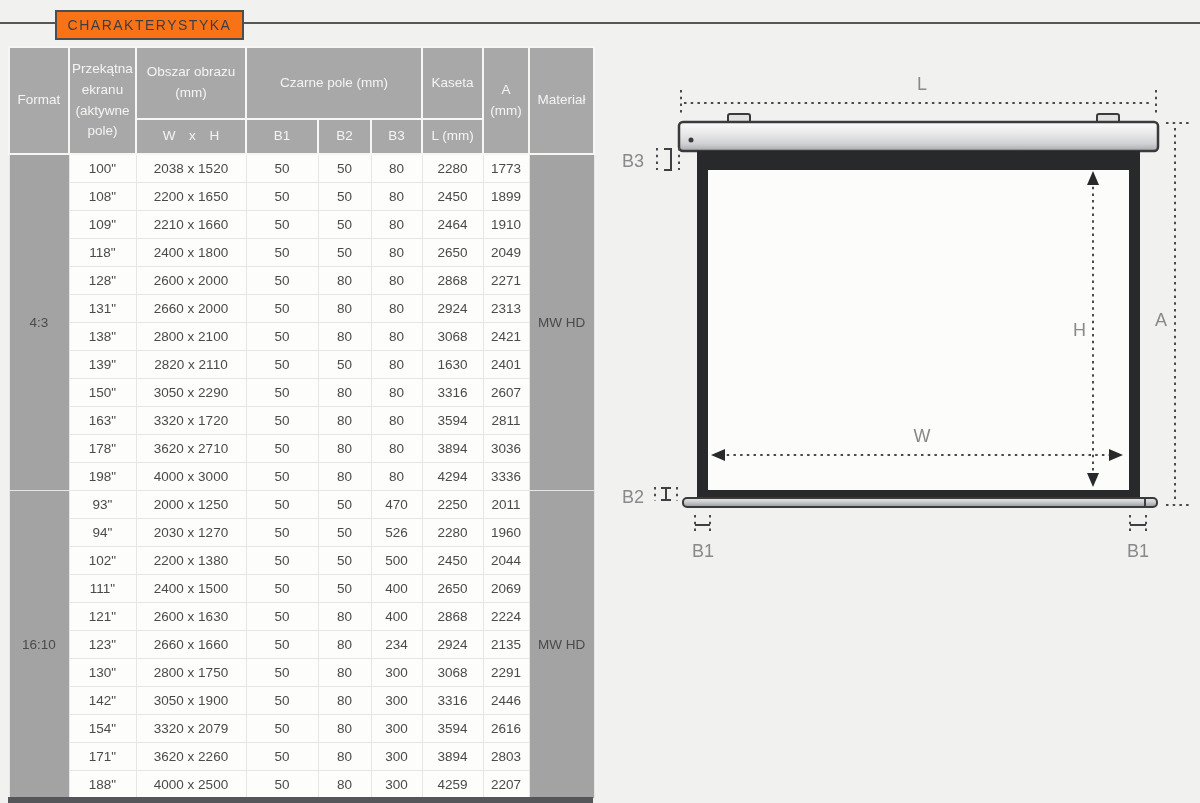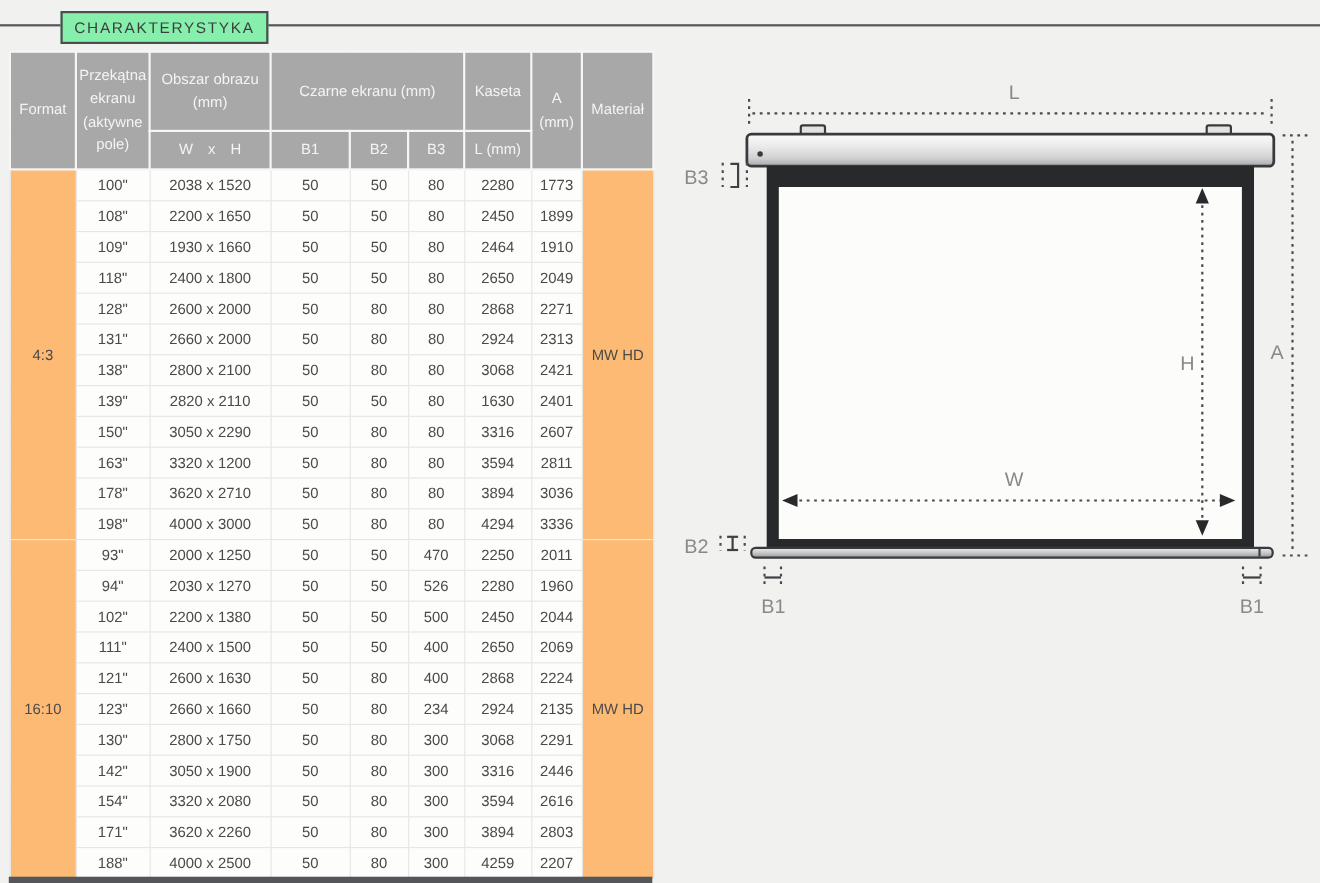--- a/index.html
+++ b/index.html
@@ -5,42 +5,42 @@
   html,body{margin:0;padding:0;}
   body{
     width:1200px;height:803px;position:relative;overflow:hidden;
     background:#f1f1ef;
     font-family:"Liberation Sans",sans-serif;
     -webkit-font-smoothing:antialiased;
   }
   .top-rule{position:absolute;left:0;top:22px;width:1200px;height:2px;background:#55565a;}
   .title-box{
     position:absolute;left:55px;top:10px;width:185px;height:26px;
-    border:2px solid #4c4d4f;background:#86efac;
+    border:2px solid #4c4d4f;background:#f97316;
     display:flex;align-items:center;justify-content:center;
     font-size:14px;letter-spacing:1.5px;color:#3e3e40;z-index:2;
   }
   table.spec{
     position:absolute;left:8px;top:46px;width:585px;
     border-collapse:collapse;table-layout:fixed;
   }
   table.spec thead th{
     background:#a8a8a8;color:#f4f4f3;font-weight:normal;
     border:2px solid #f6f6f5;font-size:13.5px;line-height:1.55;
     padding:1px 2px;text-align:center;vertical-align:middle;
   }
   table.spec thead tr.h1 th{height:68px;}
   table.spec thead tr.h2 th{height:31px;}
   th.wxh{word-spacing:10px;}
   table.spec tbody td{
     background:#fdfdfc;border:1px solid #e6e6e4;
     height:27px;padding:0 2px;text-align:center;vertical-align:middle;
     font-size:13.5px;color:#4a4a4a;
   }
-  table.spec tbody td.fmt, table.spec tbody td.mat{background:#fdba74;}
+  table.spec tbody td.fmt, table.spec tbody td.mat{background:#a3a3a3;}
   .bottom-bar{position:absolute;left:8px;top:797px;width:585px;height:6px;background:#55565a;}
   .diagram{position:absolute;left:600px;top:40px;width:600px;height:540px;}
   svg text{fill:#88898b;font-family:"Liberation Sans",sans-serif;font-size:18px;}
   .dotted{stroke:#4a4b4d;stroke-width:2;stroke-dasharray:2.5 4.2;fill:none;}
   .solidline{stroke:#3f4043;stroke-width:2;fill:none;}
   .arrowhead{fill:#28292b;stroke:none;}
 </style>
 </head>
 <body>
 
@@ -59,21 +59,21 @@
       <col style="width:51px">
     <col style="width:61px">
       <col style="width:46px">
       <col style="width:65px">
   </colgroup>
   <thead>
     <tr class="h1">
       <th rowspan="2">Format</th>
       <th rowspan="2">Przekątna ekranu (aktywne pole)</th>
       <th>Obszar obrazu (mm)</th>
-      <th colspan="3">Czarne ekranu (mm)</th>
+      <th colspan="3">Czarne pole (mm)</th>
       <th>Kaseta</th>
       <th rowspan="2">A (mm)</th>
       <th rowspan="2">Materiał</th>
     </tr>
     <tr class="h2">
       <th class="wxh">W x H</th>
       <th>B1</th>
       <th>B2</th>
       <th>B3</th>
       <th>L (mm)</th>
@@ -95,21 +95,21 @@
         <td>108"</td>
         <td>2200 x 1650</td>
         <td>50</td>
         <td>50</td>
         <td>80</td>
         <td>2450</td>
         <td>1899</td>
       </tr>
       <tr>
         <td>109"</td>
-        <td>1930 x 1660</td>
+        <td>2210 x 1660</td>
         <td>50</td>
         <td>50</td>
         <td>80</td>
         <td>2464</td>
         <td>1910</td>
       </tr>
       <tr>
         <td>118"</td>
         <td>2400 x 1800</td>
         <td>50</td>
@@ -158,21 +158,21 @@
         <td>150"</td>
         <td>3050 x 2290</td>
         <td>50</td>
         <td>80</td>
         <td>80</td>
         <td>3316</td>
         <td>2607</td>
       </tr>
       <tr>
         <td>163"</td>
-        <td>3320 x 1200</td>
+        <td>3320 x 1720</td>
         <td>50</td>
         <td>80</td>
         <td>80</td>
         <td>3594</td>
         <td>2811</td>
       </tr>
       <tr>
         <td>178"</td>
         <td>3620 x 2710</td>
         <td>50</td>
@@ -259,21 +259,21 @@
         <td>142"</td>
         <td>3050 x 1900</td>
         <td>50</td>
         <td>80</td>
         <td>300</td>
         <td>3316</td>
         <td>2446</td>
       </tr>
       <tr>
         <td>154"</td>
-        <td>3320 x 2080</td>
+        <td>3320 x 2079</td>
         <td>50</td>
         <td>80</td>
         <td>300</td>
         <td>3594</td>
         <td>2616</td>
       </tr>
       <tr>
         <td>171"</td>
         <td>3620 x 2260</td>
         <td>50</td>

